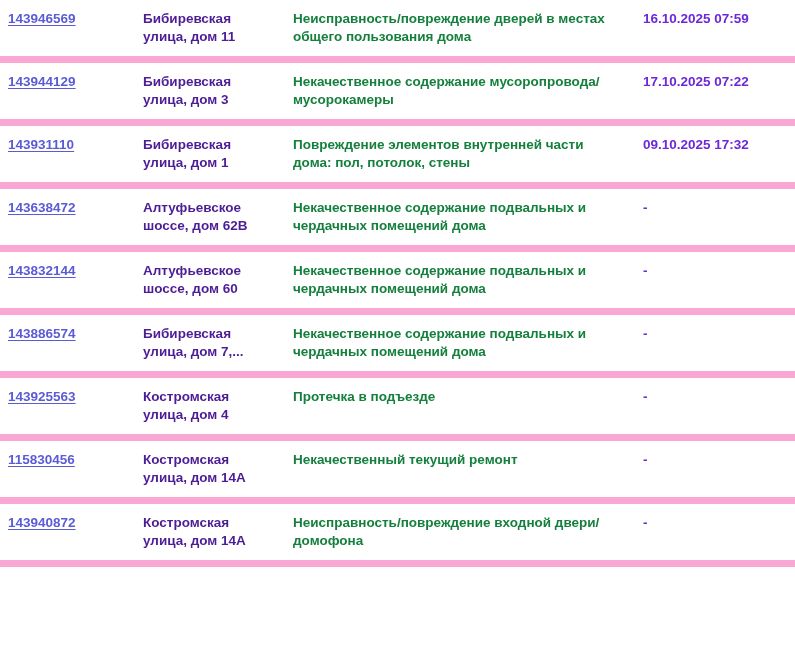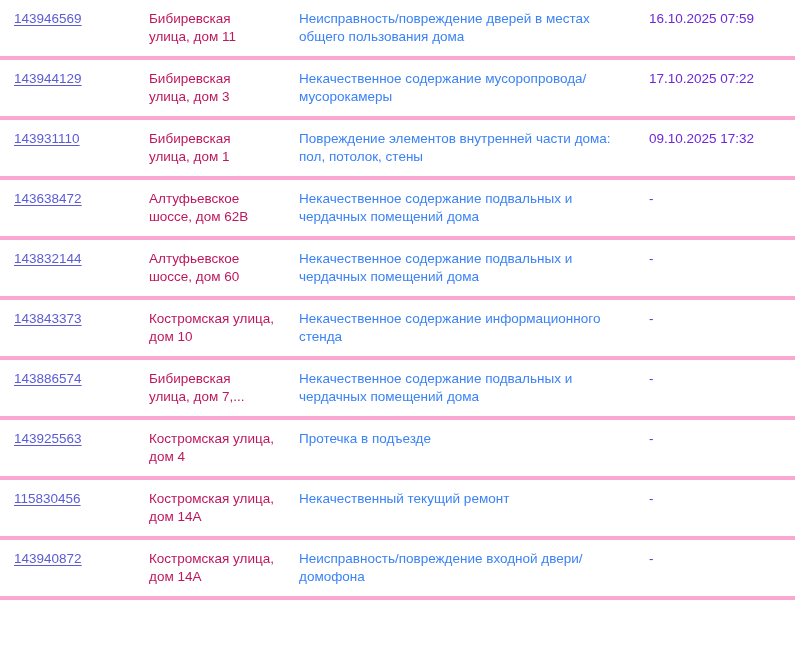--- a/index.html
+++ b/index.html
@@ -13,47 +13,48 @@
     overflow: hidden;
     font-family: "Liberation Sans", sans-serif;
     color: #2b2b2b;
   }
   table.issue-table {
     width: 795px;
     border-collapse: collapse;
     table-layout: fixed;
   }
   table.issue-table td {
-    border-bottom: 4px solid #f9a8d4;
-    padding: 10px 10px 10px 14px;
+    border-bottom: 7px solid #f9a8d4;
+    padding: 10px 10px 10px 8px;
     vertical-align: top;
     font-size: 13.5px;
     line-height: 18px;
+    font-weight: bold;
   }
   col.c-id      { width: 135px; }
   col.c-addr    { width: 150px; }
   col.c-desc    { width: 350px; }
   col.c-date    { width: 160px; }
 
   td.cell-id {
     padding-left: 28px;
     white-space: nowrap;
   }
   td.cell-id a {
     color: #5b5bd6;
     text-decoration: underline;
     text-underline-offset: 2px;
     font-size: 13.5px;
     cursor: pointer;
   }
   td.cell-address {
-    color: #be185d;
+    color: #4c1d95;
   }
   td.cell-description {
-    color: #3b82f6;
+    color: #15803d;
     padding-left: 4px;
   }
   td.cell-date {
     color: #6d28d9;
     padding-left: 8px;
     white-space: nowrap;
   }
 </style>
 </head>
 <body>
@@ -90,26 +91,20 @@
         <td class="cell-description">Некачественное содержание подвальных и чердачных помещений дома</td>
         <td class="cell-date">-</td>
       </tr>
       <tr>
         <td class="cell-id"><a>143832144</a></td>
         <td class="cell-address">Алтуфьевское шоссе, дом 60</td>
         <td class="cell-description">Некачественное содержание подвальных и чердачных помещений дома</td>
         <td class="cell-date">-</td>
       </tr>
       <tr>
-        <td class="cell-id"><a>143843373</a></td>
-        <td class="cell-address">Костромская улица, дом 10</td>
-        <td class="cell-description">Некачественное содержание информационного стенда</td>
-        <td class="cell-date">-</td>
-      </tr>
-      <tr>
         <td class="cell-id"><a>143886574</a></td>
         <td class="cell-address">Бибиревская улица, дом 7,...</td>
         <td class="cell-description">Некачественное содержание подвальных и чердачных помещений дома</td>
         <td class="cell-date">-</td>
       </tr>
       <tr>
         <td class="cell-id"><a>143925563</a></td>
         <td class="cell-address">Костромская улица, дом 4</td>
         <td class="cell-description">Протечка в подъезде</td>
         <td class="cell-date">-</td>

